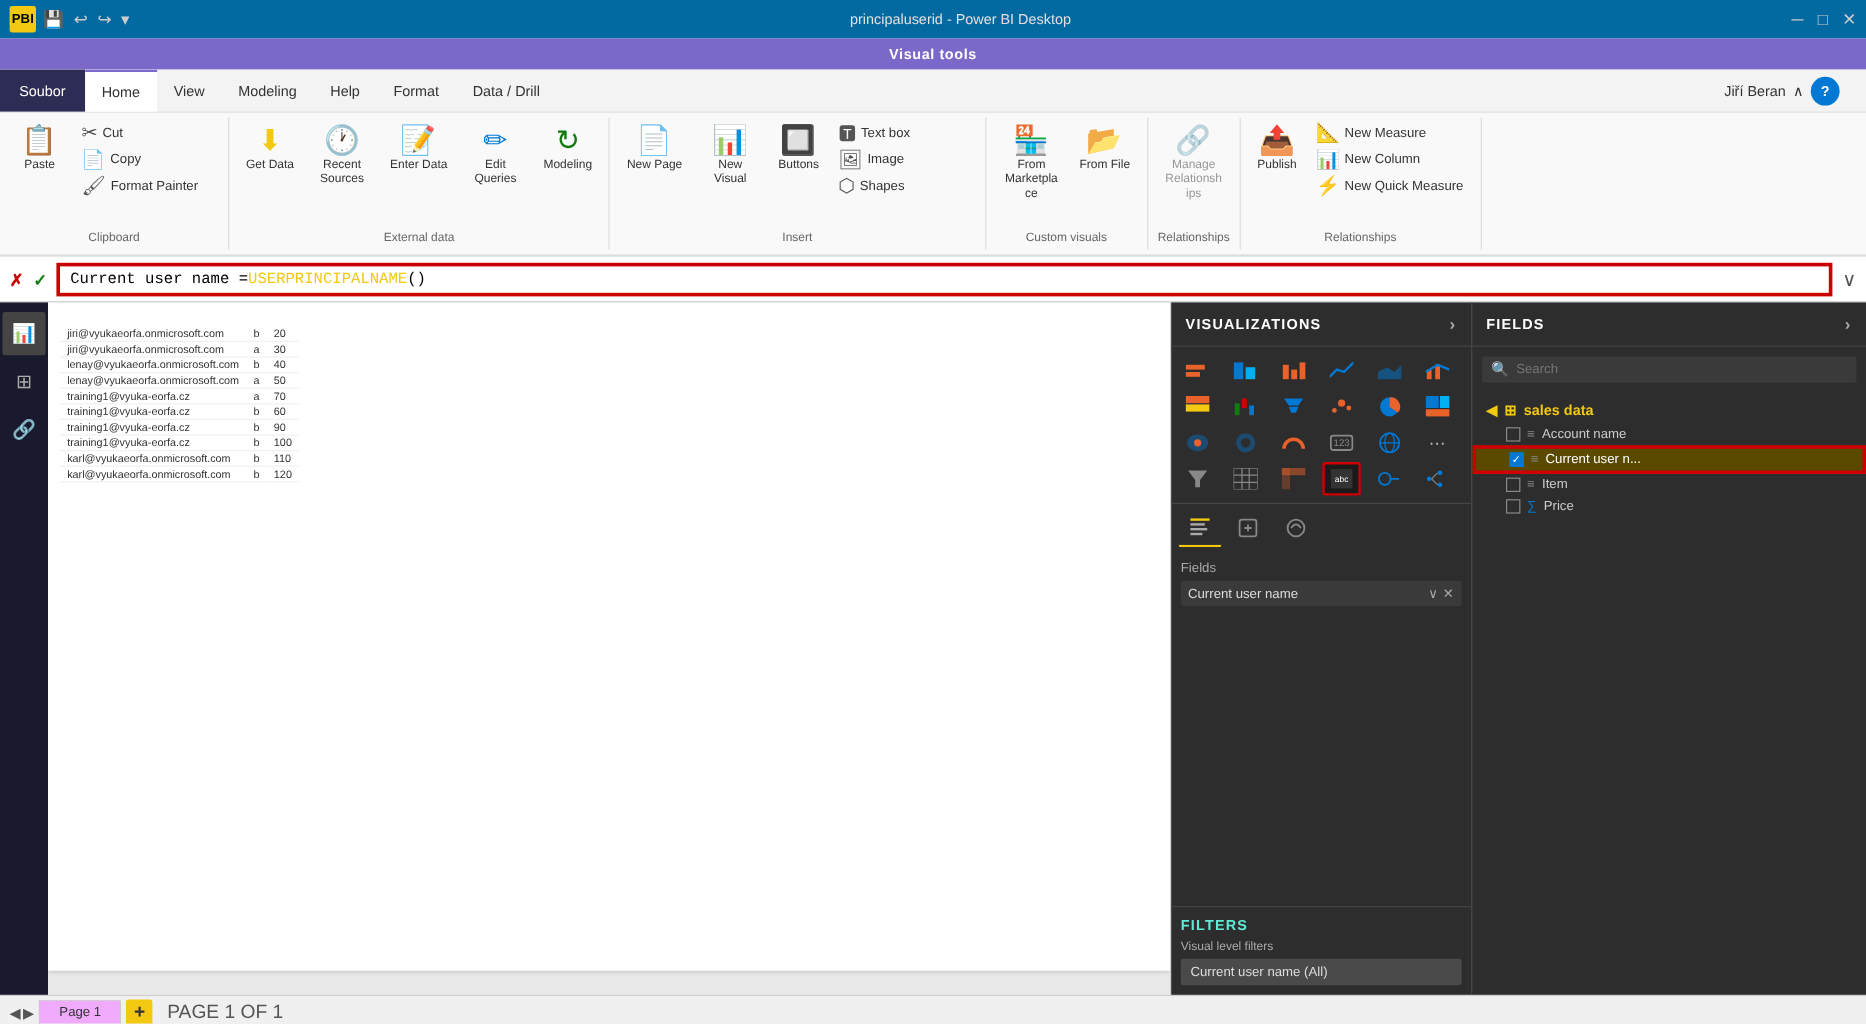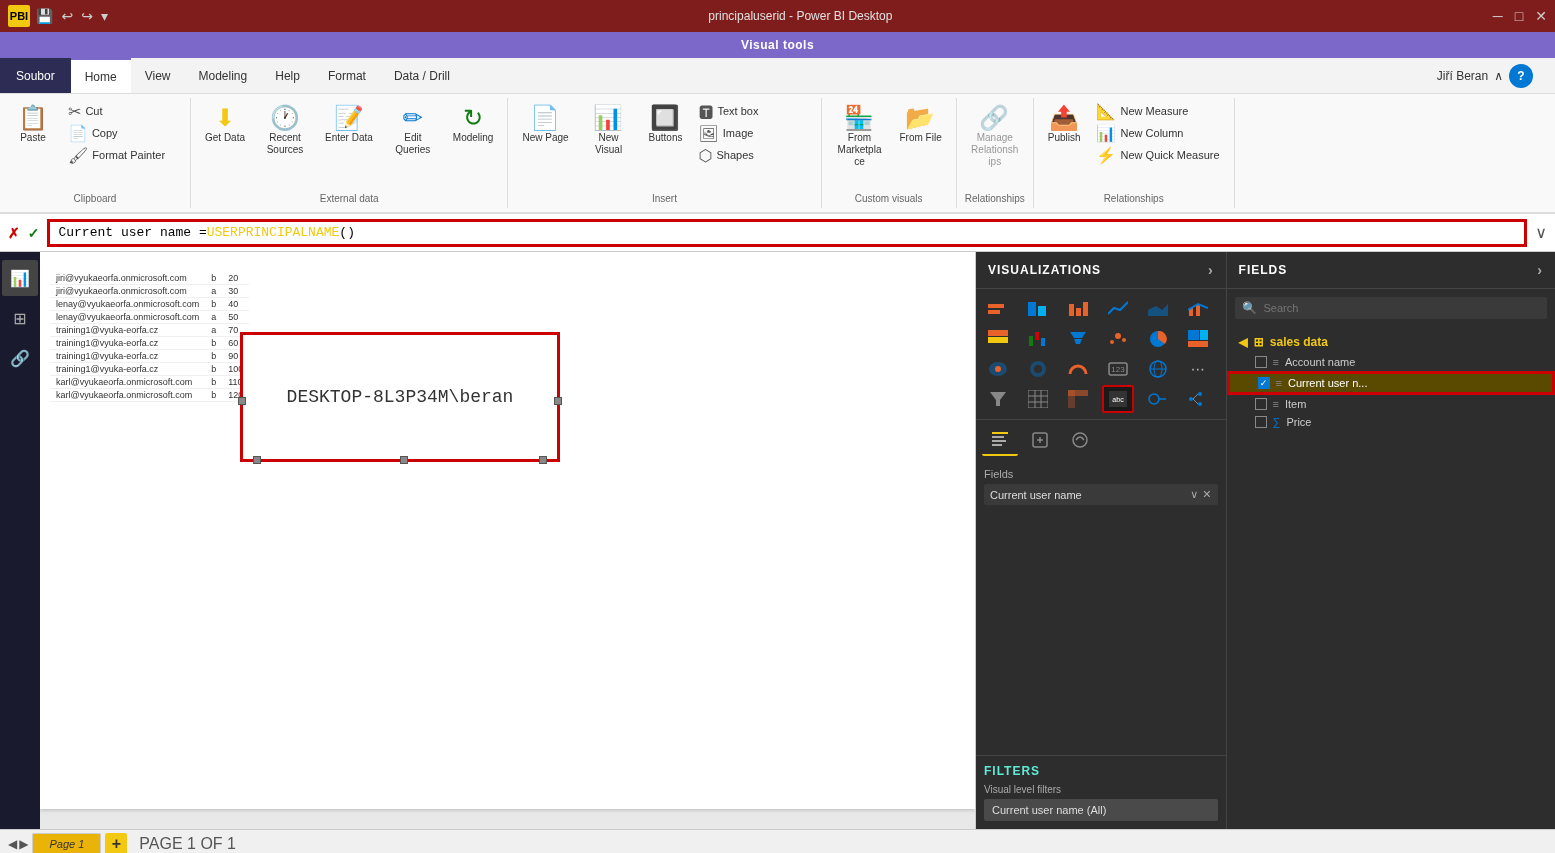--- a/index.html
+++ b/index.html
@@ -1,21 +1,21 @@
 <!DOCTYPE html>
 <html><head>
   <meta charset="utf-8">
   <style>
     * { box-sizing: border-box; margin: 0; padding: 0; }
     body { font-family: 'Segoe UI', Tahoma, sans-serif; font-size: 12px; background: #f0f0f0; overflow: hidden; width: 1555px; height: 853px; }
 
     
     .title-bar {
       height: 32px;
-      background: #7f1d1d;
+      background: #0369a1;
       display: flex;
       align-items: center;
       justify-content: space-between;
       padding: 0 8px;
       color: #fff;
     }
     .title-bar-left { display: flex; align-items: center; gap: 6px; }
     .title-bar-logo { width: 22px; height: 22px; background: #f2c811; border-radius: 2px; display: flex; align-items: center; justify-content: center; font-weight: bold; font-size: 11px; color: #000; }
     .title-bar-icons { display: flex; gap: 8px; font-size: 14px; color: #ccc; }
     .title-bar-title { font-size: 12px; color: #e0e0e0; }
@@ -426,28 +426,27 @@
       background: #f0f0f0;
       border-top: 1px solid #ccc;
       display: flex;
       align-items: center;
       padding: 0 8px;
       gap: 4px;
     }
     .page-nav { display: flex; gap: 2px; color: #555; font-size: 12px; cursor: pointer; }
     .page-tab {
       padding: 4px 16px;
-      background: #eab308;
+      background: #f0abfc;
       border: 1px solid #ccc;
       border-bottom: none;
       font-size: 11px;
       cursor: pointer;
       border-radius: 2px 2px 0 0;
       color: #333;
-      font-style: italic;
     }
     .add-tab {
       width: 22px;
       height: 22px;
       background: #f2c811;
       display: flex;
       align-items: center;
       justify-content: center;
       font-size: 16px;
       font-weight: bold;
@@ -707,29 +706,20 @@
               </tr>
           <tr>
                 <td>karl@vyukaeorfa.onmicrosoft.com</td>
                 <td>b</td>
                 <td>120</td>
               </tr>
         </tbody>
           </table>
       </div>
 
-      <div class="text-visual red-highlight">
-        <span>DESKTOP-8L3P34M\beran</span>
-
-        <div style="position:absolute; bottom:-5px; left:10px; width:8px; height:8px; background:#888; border:1px solid #555;"></div>
-        <div style="position:absolute; bottom:-5px; left:50%; width:8px; height:8px; background:#888; border:1px solid #555;"></div>
-        <div style="position:absolute; bottom:-5px; right:10px; width:8px; height:8px; background:#888; border:1px solid #555;"></div>
-        <div style="position:absolute; top:50%; right:-5px; width:8px; height:8px; background:#888; border:1px solid #555;"></div>
-        <div style="position:absolute; top:50%; left:-5px; width:8px; height:8px; background:#888; border:1px solid #555;"></div>
-      </div>
 
     </div>
   </div>
 
   <div class="right-panels">
 
     <div class="viz-panel">
       <div class="panel-header">
         <span>VISUALIZATIONS</span>
         <span class="panel-header-arrow">›</span>

